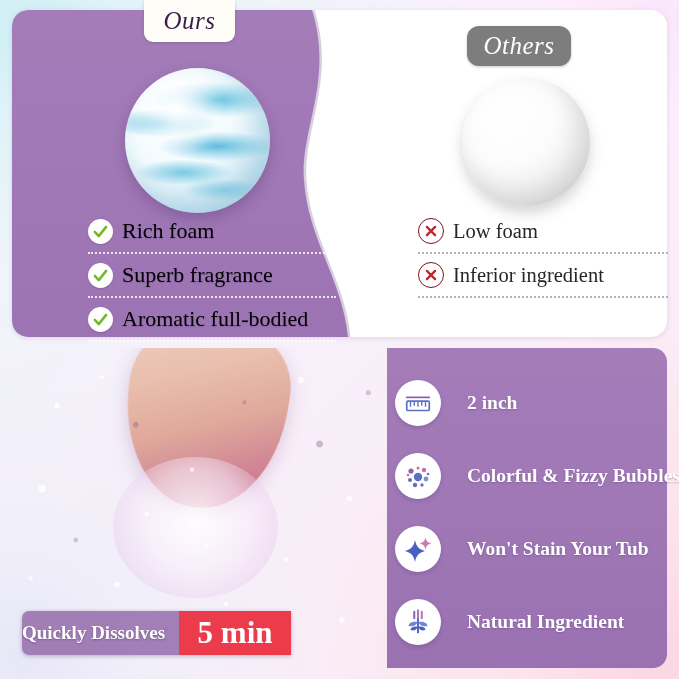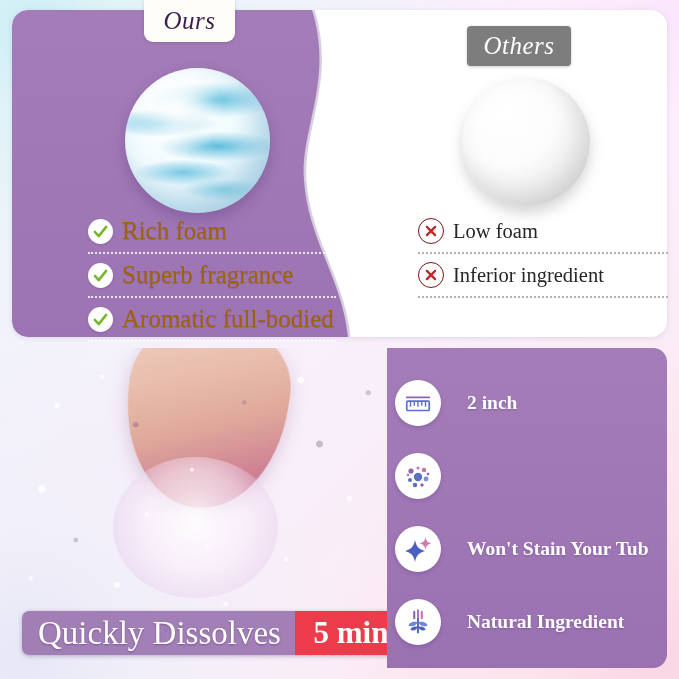--- a/index.html
+++ b/index.html
@@ -63,21 +63,21 @@
     background: #fffdf8;
     color: #3a1d4e;
     border-radius: 0 0 9px 9px;
     box-shadow: 0 1px 3px rgba(80,50,110,0.25);
   }
   #tab-others {
     left: 455px; top: 16px;
     width: 104px; height: 40px;
     background: #7d7d7d;
     color: #ffffff;
-    border-radius: 4px;
+    border-radius: 12px;
     box-shadow: 0 1px 3px rgba(0,0,0,0.22);
   }
 
   
   .bomb-ours {
     position: absolute;
     left: 113px; top: 58px;
     width: 145px; height: 145px;
     border-radius: 50%;
     background:
@@ -107,22 +107,22 @@
   .frow {
     display: flex; align-items: center;
     height: 42px;
     gap: 9px;
   }
   .frow-line-ours   { border-bottom: 2px dotted rgba(255,255,255,0.80); }
   .frow-line-others { border-bottom: 2px dotted #b3b3b3; }
 
   .frow-label { white-space: nowrap; }
   #list-ours .frow-label {
-    color: #a16207;
-    font-size: 25px;
+    color: #000000;
+    font-size: 22px;
     text-shadow: 0 1px 1px rgba(90,55,120,0.3);
   }
   #list-others .frow-label {
     color: #262626;
     font-size: 20.5px;
   }
 
   .ico-check {
     flex: none;
     width: 25px; height: 25px;
@@ -209,25 +209,25 @@
     position: absolute;
     left: 10px; bottom: 13px;
     height: 44px;
     display: flex;
     border-radius: 7px 0 0 7px;
     overflow: hidden;
     box-shadow: 0 1px 4px rgba(80,50,110,0.35);
   }
   #dissolve-text {
     display: flex; align-items: center;
-    padding: 0 14px 0 16px;
+    padding: 0 14px 0 0;
     background: rgba(150,112,172,0.88);
     color: #ffffff;
-    font-size: 33px;
-    font-weight: normal;
+    font-size: 19px;
+    font-weight: bold;
     white-space: nowrap;
     text-shadow: 0 1px 2px rgba(70,40,100,0.45);
   }
   #dissolve-time {
     display: flex; align-items: center; justify-content: center;
     width: 112px;
     background: #ec3b4a;
     color: #ffffff;
     font-size: 31px;
     font-weight: bold;
@@ -383,20 +383,21 @@
             <circle cx="22" cy="10" r="2.2" fill="#c66fa8"></circle>
             <circle cx="8" cy="20" r="2.0" fill="#5b6fc4"></circle>
             <circle cx="24" cy="19" r="2.4" fill="#7b8fd6"></circle>
             <circle cx="13" cy="25" r="2.2" fill="#5b6fc4"></circle>
             <circle cx="20" cy="25" r="1.7" fill="#8c63b0"></circle>
             <circle cx="16" cy="8" r="1.5" fill="#c66fa8"></circle>
             <circle cx="26" cy="14" r="1.3" fill="#8c63b0"></circle>
             <circle cx="6" cy="15" r="1.3" fill="#c66fa8"></circle>
           </svg>
         </span>
+        <span class="feat-label">Colorful &amp; Fizzy Bubbles</span>
       </div>
 
       <div class="feat-row">
         <span class="feat-ico">
           <svg width="32" height="32" viewBox="0 0 32 32">
             <path d="M13 7 C14.4 14, 17 16.2, 23 18 C17 19.8, 14.4 22, 13 29 C11.6 22, 9 19.8, 3 18 C9 16.2, 11.6 14, 13 7 Z" fill="#4a5fc0"></path>
             <path d="M23.5 4 C24.3 8.2, 25.6 9.4, 29.2 10.4 C25.6 11.4, 24.3 12.6, 23.5 16.8 C22.7 12.6, 21.4 11.4, 17.8 10.4 C21.4 9.4, 22.7 8.2, 23.5 4 Z" fill="#cf7ab4"></path>
           </svg>
         </span>
         <span class="feat-label">Won't Stain Your Tub</span>

